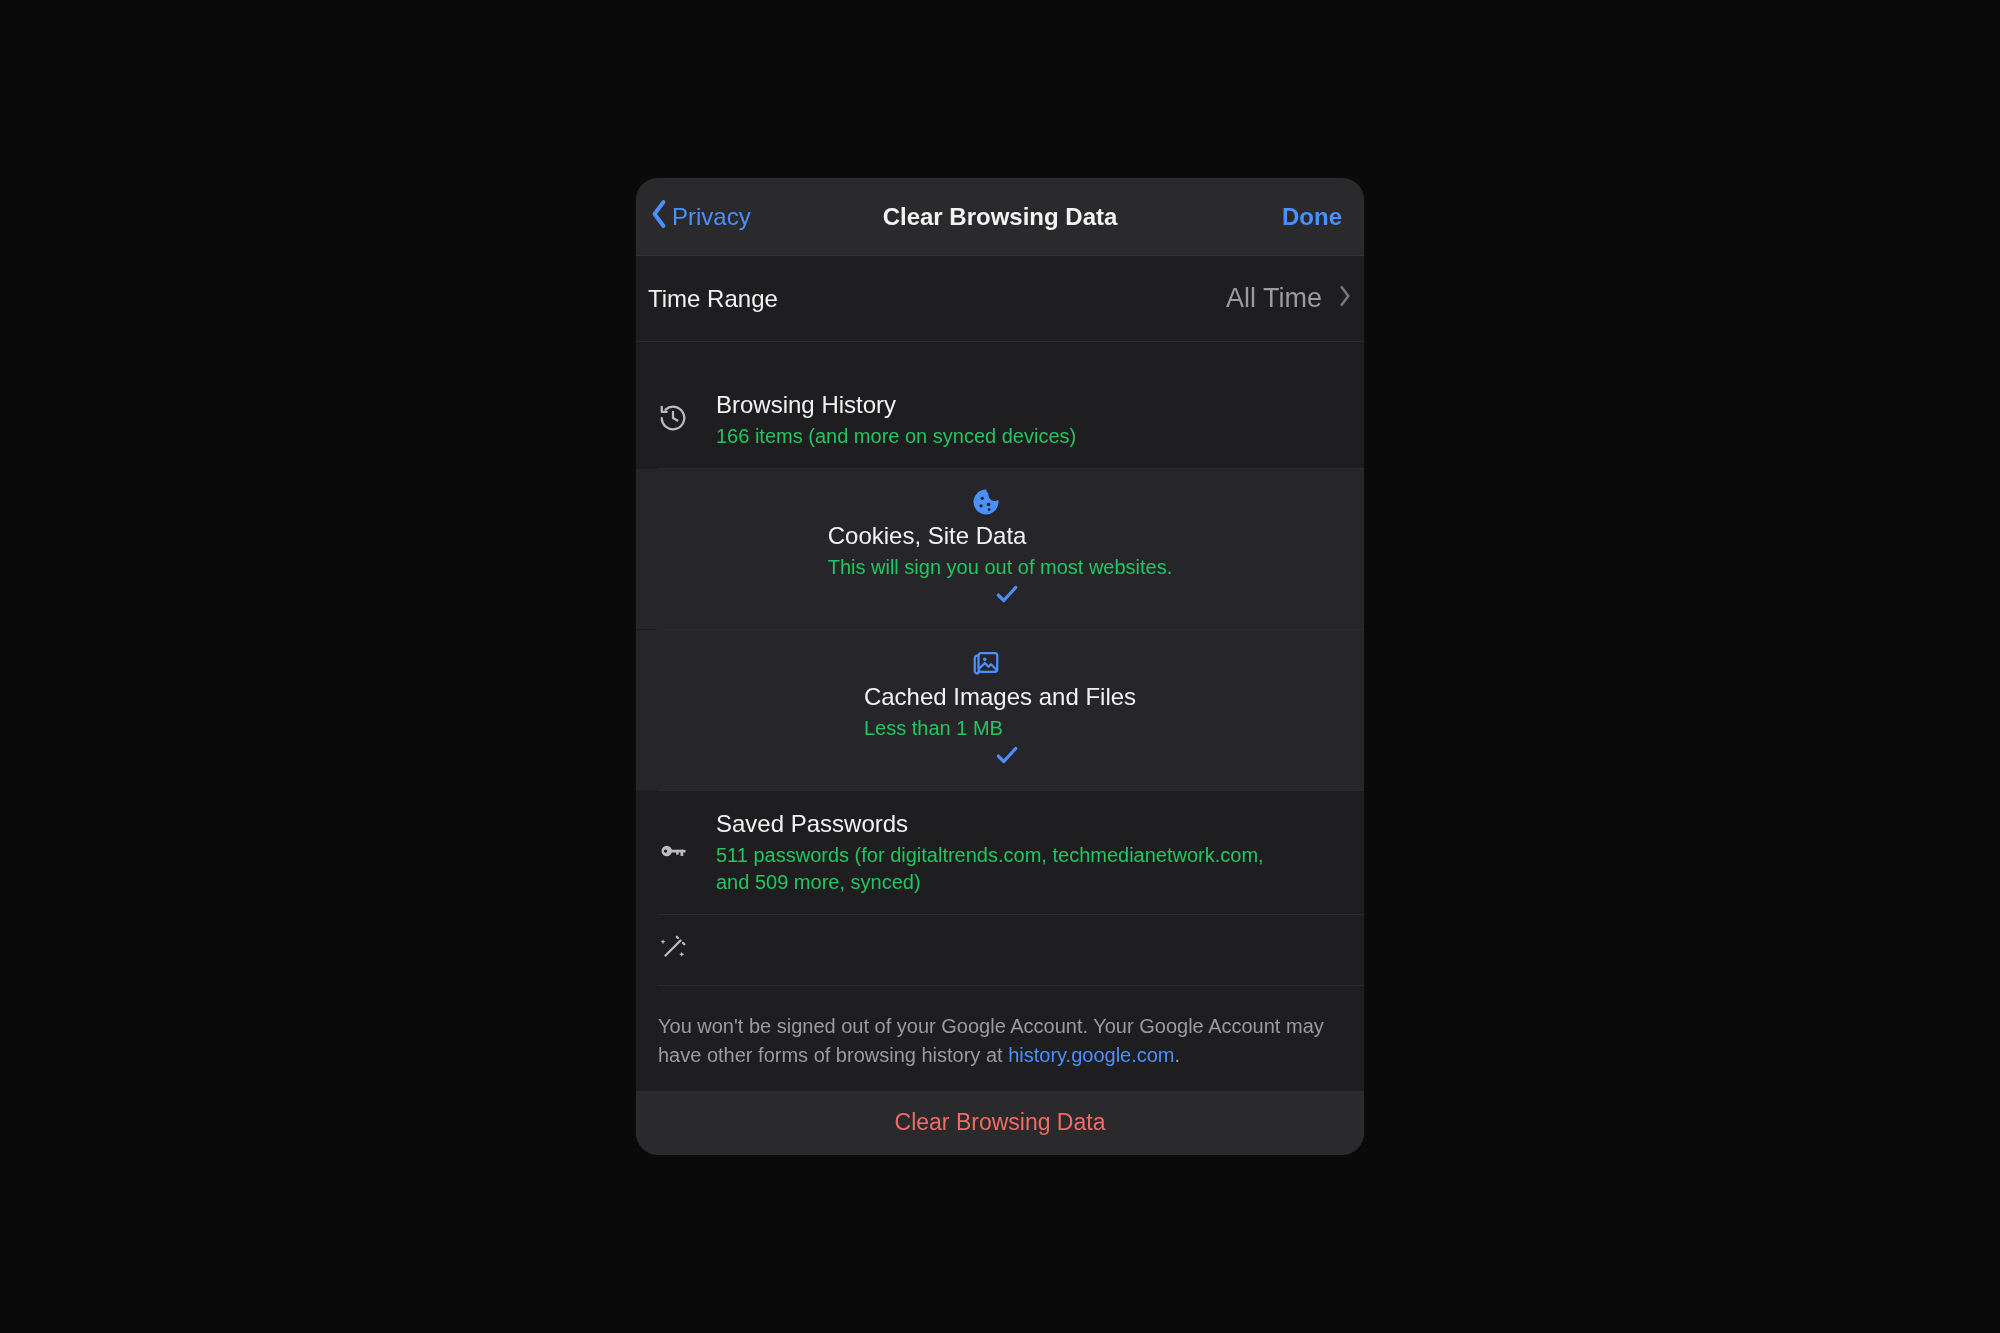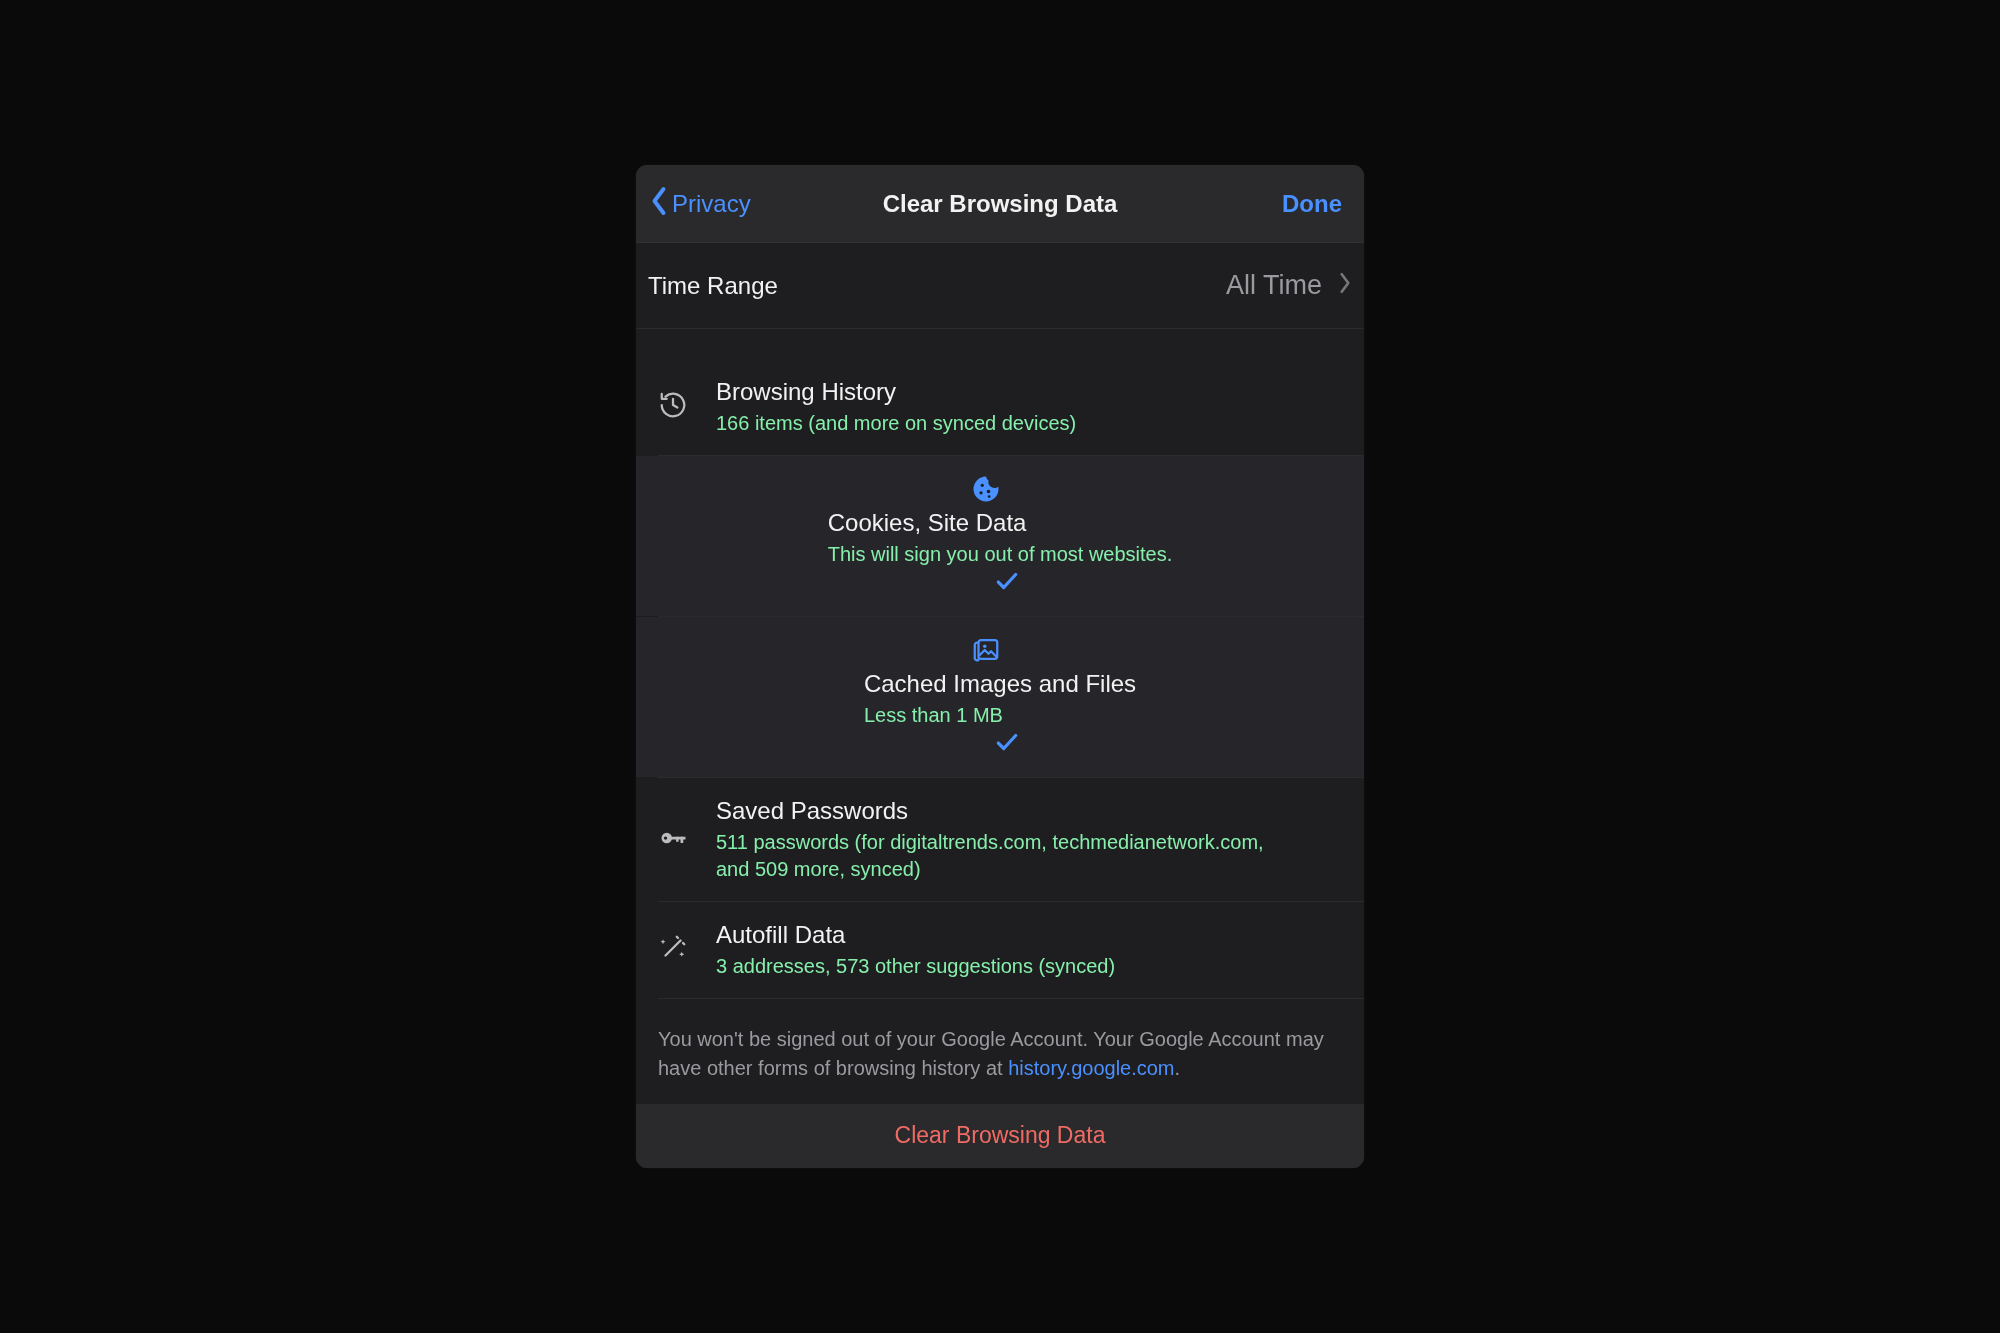--- a/index.html
+++ b/index.html
@@ -14,21 +14,21 @@
     width: 2000px;
     height: 1333px;
     position: relative;
     display: flex;
     align-items: center;
     justify-content: center;
   }
   .sheet {
     width: 728px;
     background: #1e1e20;
-    border-radius: 11px;
+    border-radius: 22px;
     overflow: hidden;
     box-shadow: 0 0 0 1px rgba(255,255,255,0.02);
   }
 
   
   .navbar {
     position: relative;
     height: 78px;
     background: #2a2a2c;
     display: flex;
@@ -108,21 +108,21 @@
   .option.selected .icon-col svg { color: #4a90ff; }
   .option .icon-col svg { color: #bcbcbf; }
   .option .text-col { flex: 1; min-width: 0; }
   .option .primary {
     color: #f2f2f2;
     font-size: 24px;
     font-weight: 400;
     line-height: 1.25;
   }
   .option .secondary {
-    color: #86efac;
+    color: #22c55e;
     font-size: 20px;
     line-height: 1.35;
     margin-top: 3px;
   }
   .option .check-col {
     width: 40px;
     flex-shrink: 0;
     display: flex;
     align-items: center;
     justify-content: flex-end;
@@ -280,24 +280,20 @@
         <span>
           <svg viewBox="0 0 24 24" fill="none" stroke="currentColor" stroke-width="1.9" stroke-linecap="round" stroke-linejoin="round">
             <path d="M6 18L18 6"></path>
             <path d="M15 3l1 1"></path>
               <path d="M20 8l1 1"></path>
             <path d="M4 5l.6 1.4L6 7l-1.4.6L4 9l-.6-1.4L2 7l1.4-.6z" fill="currentColor" stroke="none"></path>
             <path d="M19 15l.5 1.2L21 17l-1.5.8L19 19l-.5-1.2L17 17l1.5-.8z" fill="currentColor" stroke="none"></path>
           </svg>
         </span>
       </div>
-      <div class="text-col">
-        <div class="primary">Autofill Data</div>
-        <div class="secondary">3 addresses, 573 other suggestions (synced)</div>
-      </div>
       <div class="check-col"></div>
     </div>
     <div class="divider-inset"></div>
 
     <div class="footer-note">
       <span>You won't be signed out of your Google Account. Your Google Account may have other forms of browsing history at </span><a href="#">history.google.com</a><span>.</span>
     </div>
 
     <div class="destructive">Clear Browsing Data</div>
 

